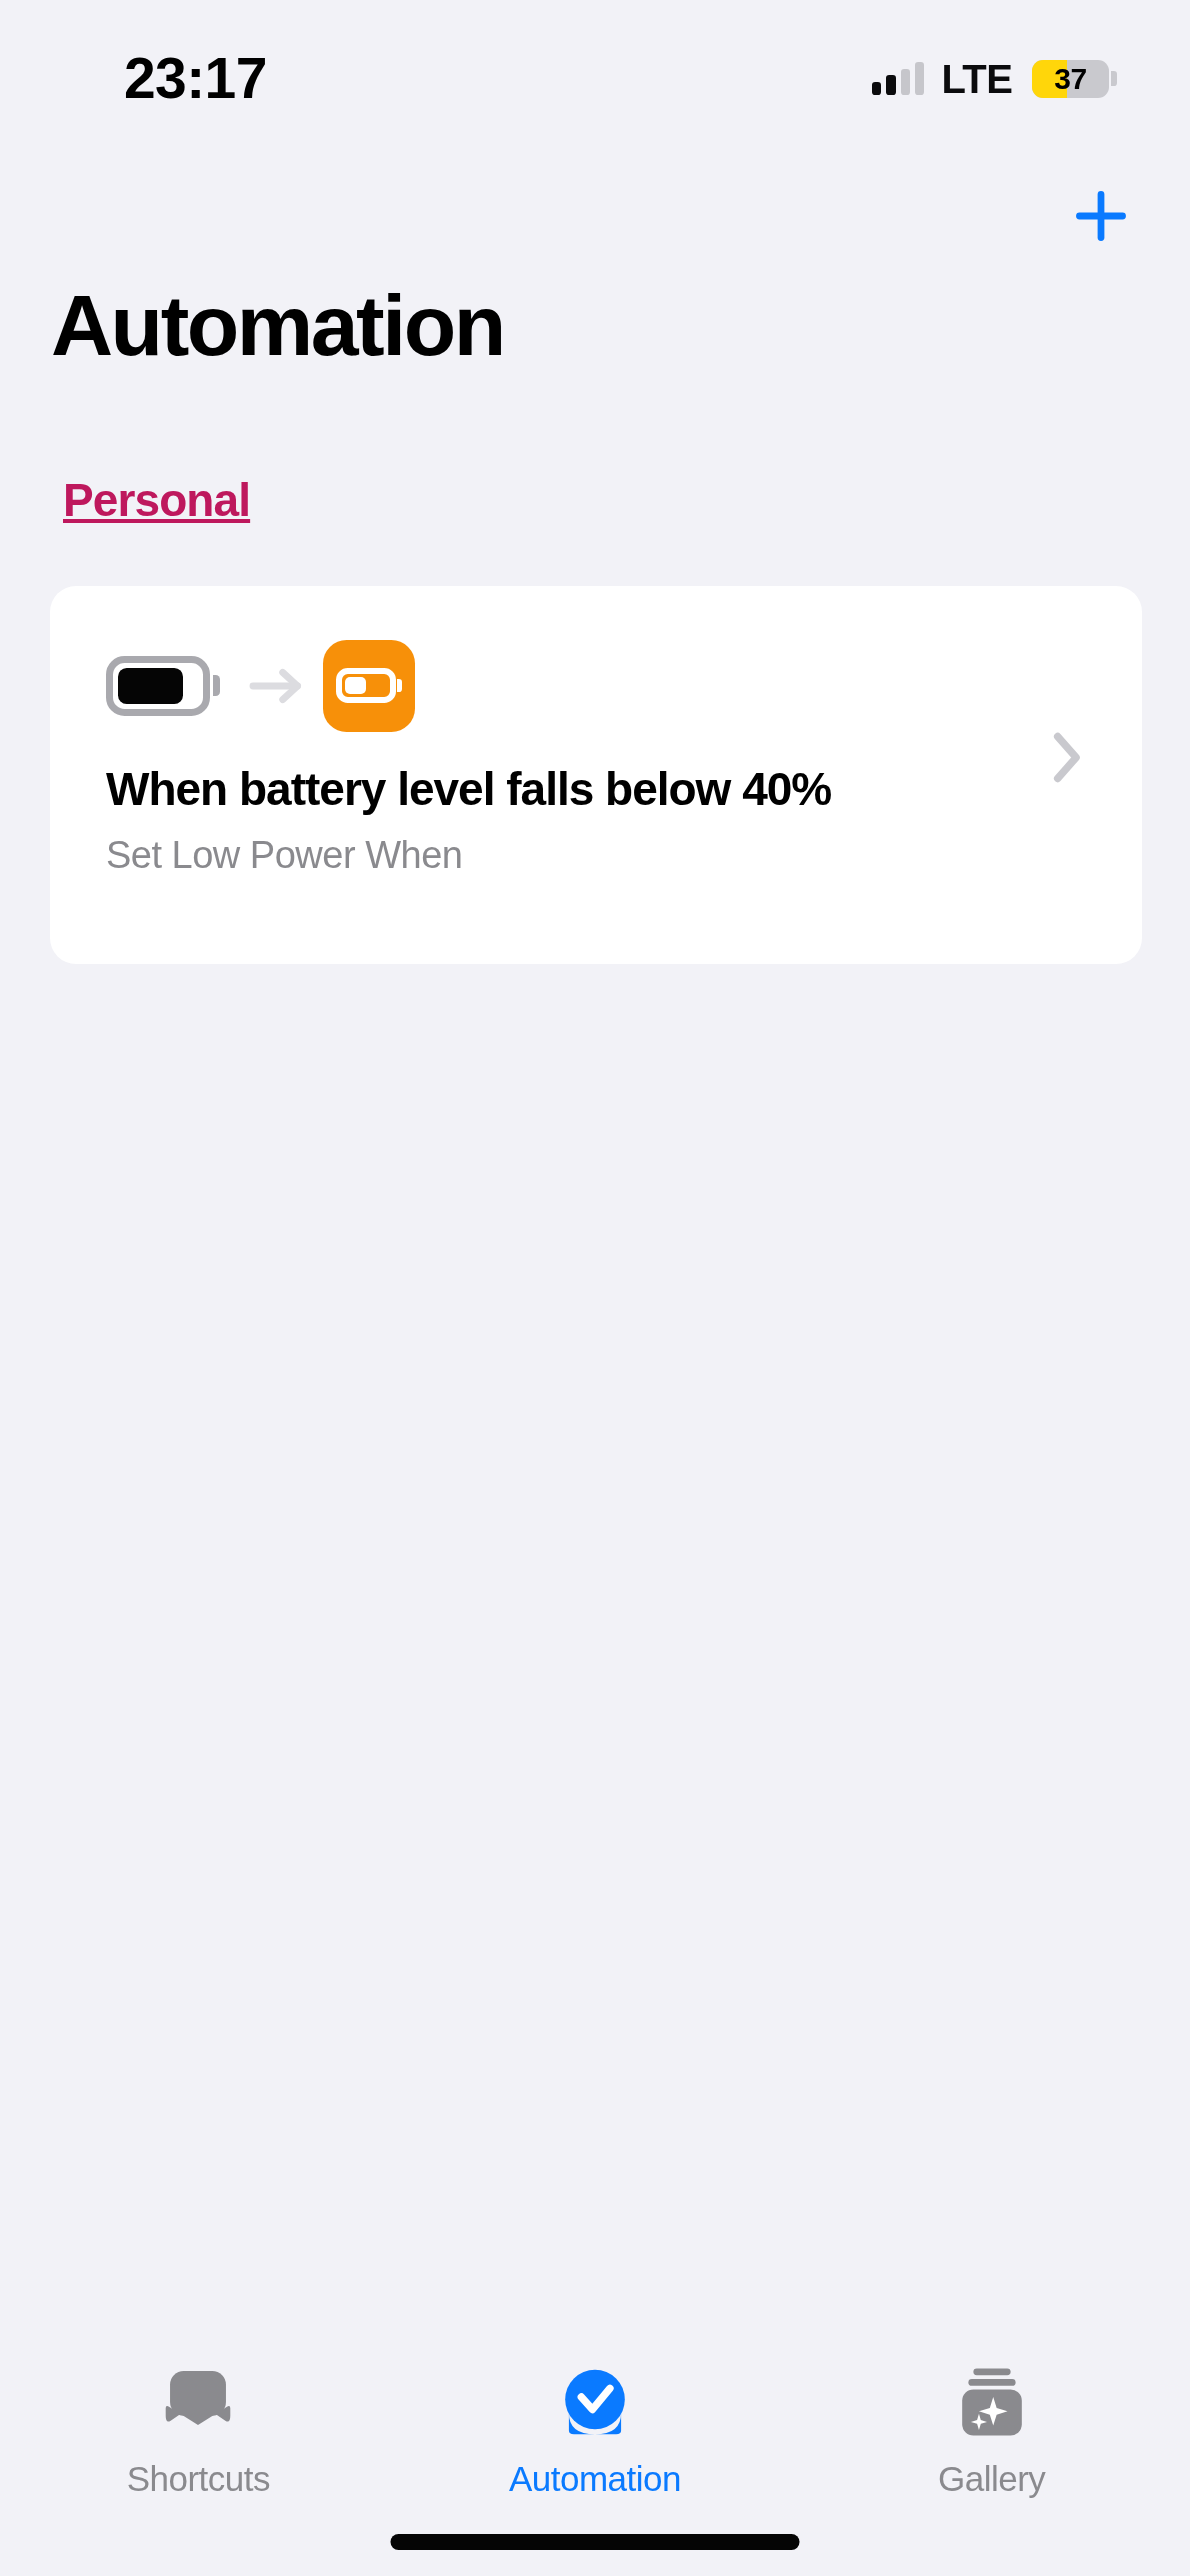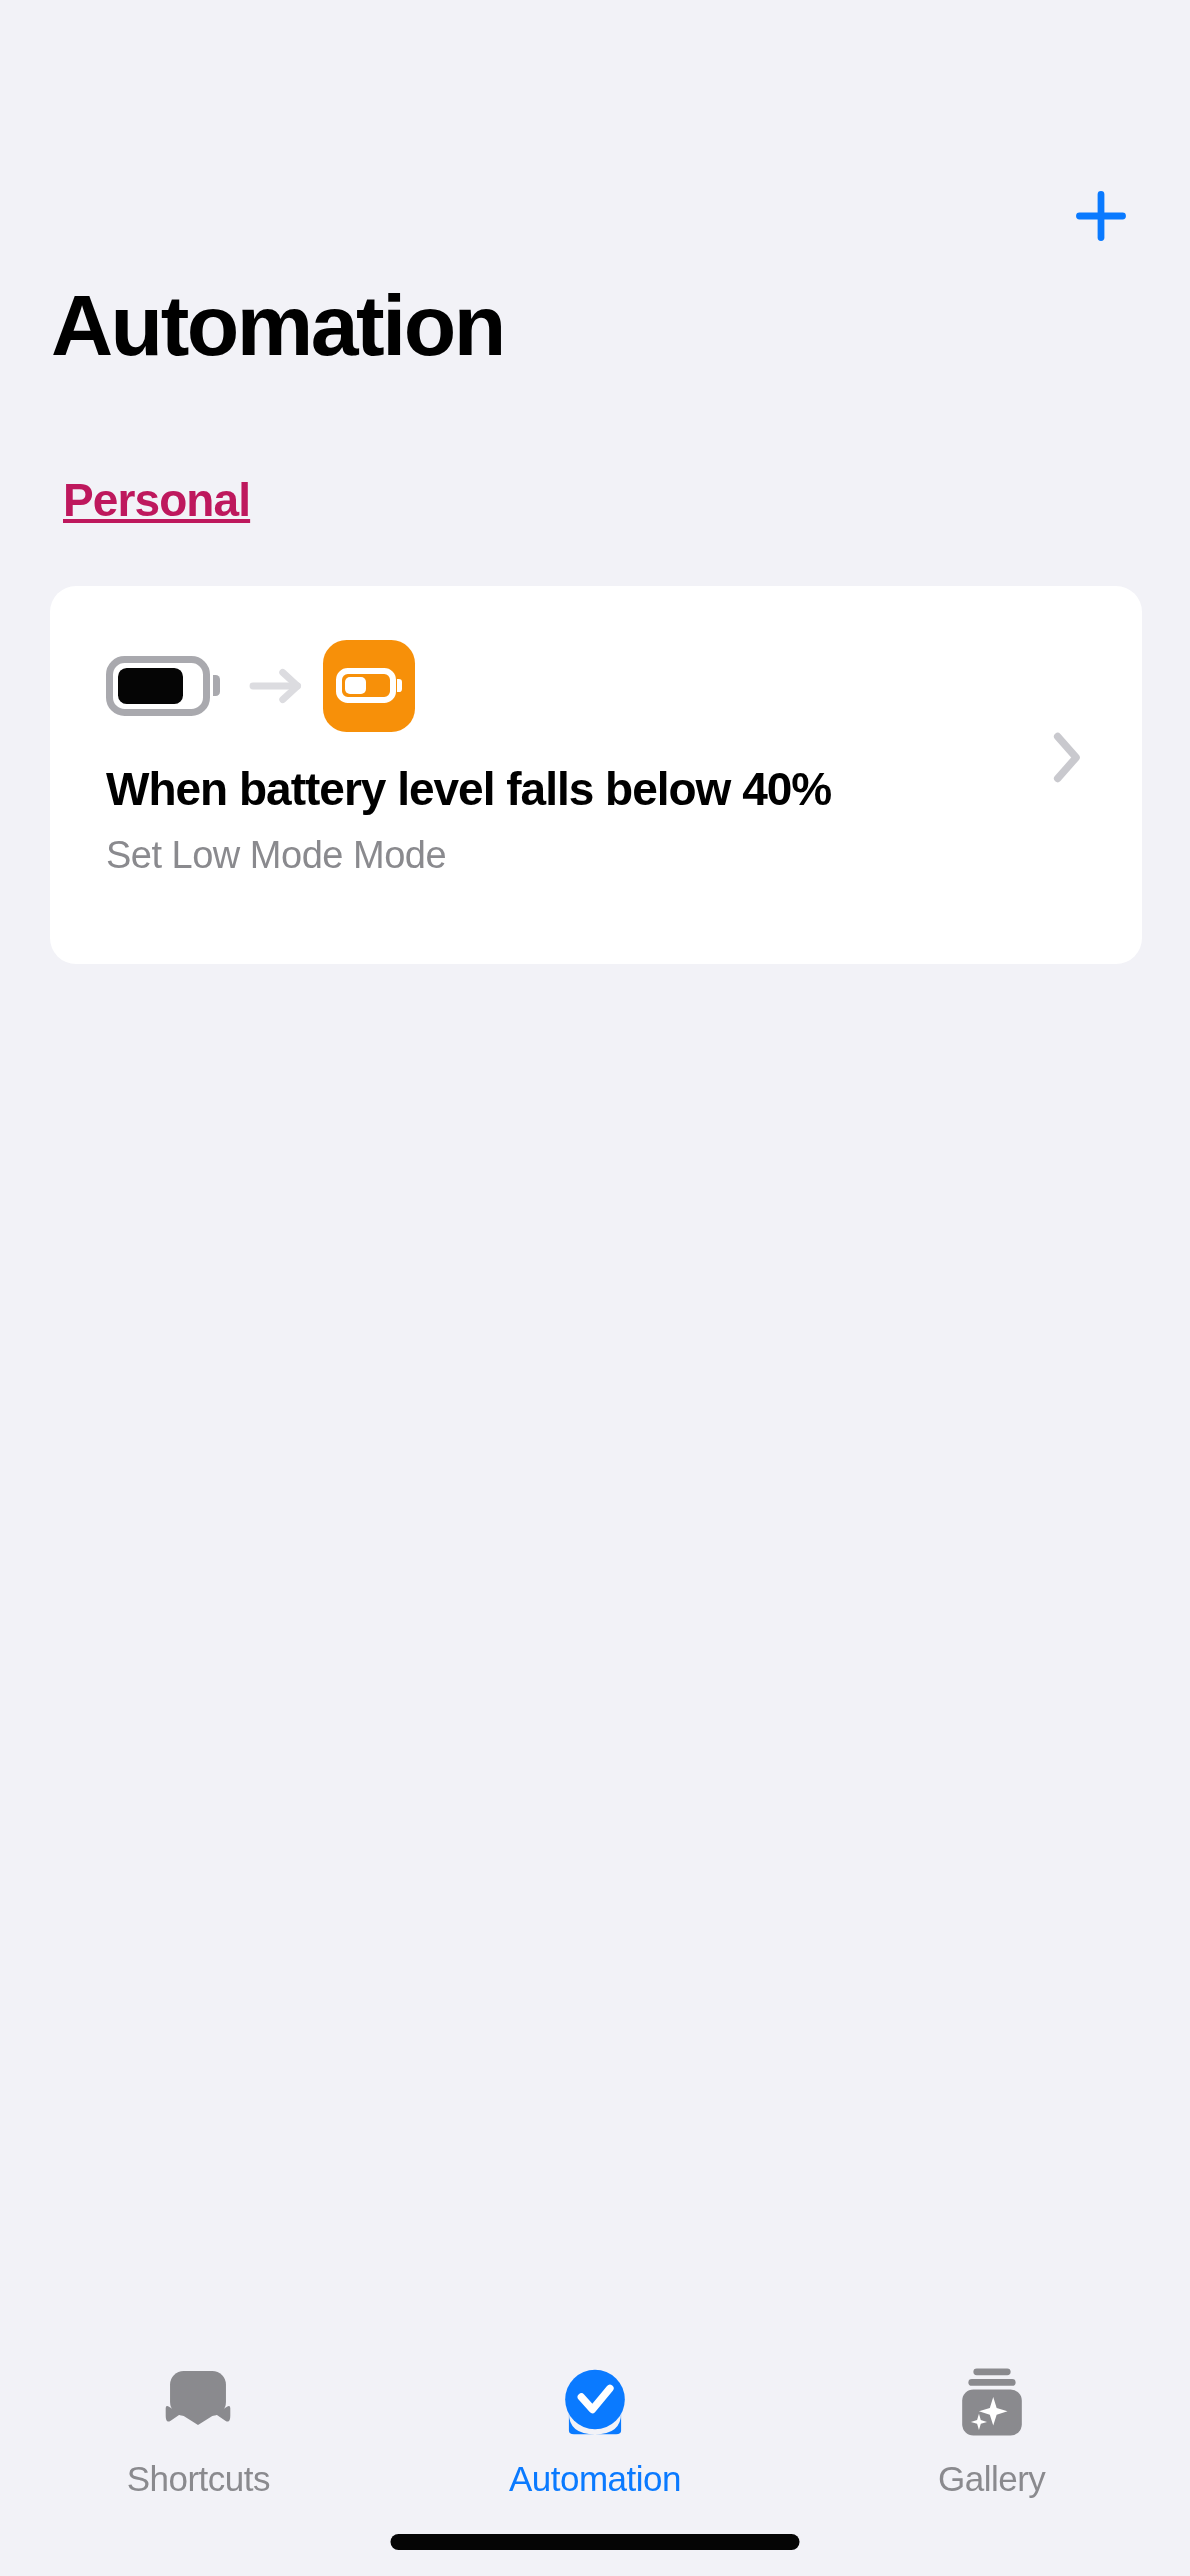--- a/index.html
+++ b/index.html
@@ -304,20 +304,40 @@
     width:409px; height:16px;
     border-radius:8px;
     background:#050505;
   }
 </style>
 </head>
 <body>
 
 <div class="phone">
 
+  <div class="status-bar">
+    <div class="status-time">23:17</div>
+
+    <div class="status-right">
+      <span class="signal-bars">
+        <i class="b1"></i>
+          <i class="b2"></i>
+          <i class="b3"></i>
+          <i class="b4"></i>
+      </span>
+      <span class="lte-label">LTE</span>
+      <span class="battery-wrap">
+        <span class="battery-body">
+          <span class="battery-fill" style="width: 46%; background: rgb(255, 214, 10);"></span>
+          <span class="battery-pct">37</span>
+        </span>
+        <span class="battery-nub"></span>
+      </span>
+    </div>
+  </div>
 
   <div class="nav-bar">
     <div class="add-button">
       <svg viewBox="0 0 104 104" xmlns="http://www.w3.org/2000/svg" aria-hidden="true">
         <g stroke="#0A7AFF" stroke-width="11" stroke-linecap="round">
           <line x1="52" y1="17" x2="52" y2="87"></line>
           <line x1="17" y1="52" x2="87" y2="52"></line>
         </g>
       </svg>
     </div>
@@ -352,21 +372,21 @@
           <span class="ai-outline">
               <span class="ai-fill" style="width: 44%;"></span>
             </span>
           <span class="ai-nub"></span>
         </span>
       </span>
 
     </div>
 
     <div class="card-title">When battery level falls below 40%</div>
-    <div class="card-subtitle">Set Low Mode Mode</div>
+    <div class="card-subtitle">Set Low Power When</div>
 
     <div class="card-chevron">
       <svg width="37" height="57" viewBox="0 0 60 92" xmlns="http://www.w3.org/2000/svg" aria-hidden="true">
         <polyline points="14,12 44,46 14,80" fill="none" stroke="#C9C9CE" stroke-width="12" stroke-linecap="round" stroke-linejoin="round"></polyline>
       </svg>
     </div>
 
   </div>
 
   <div class="tab-bar">

